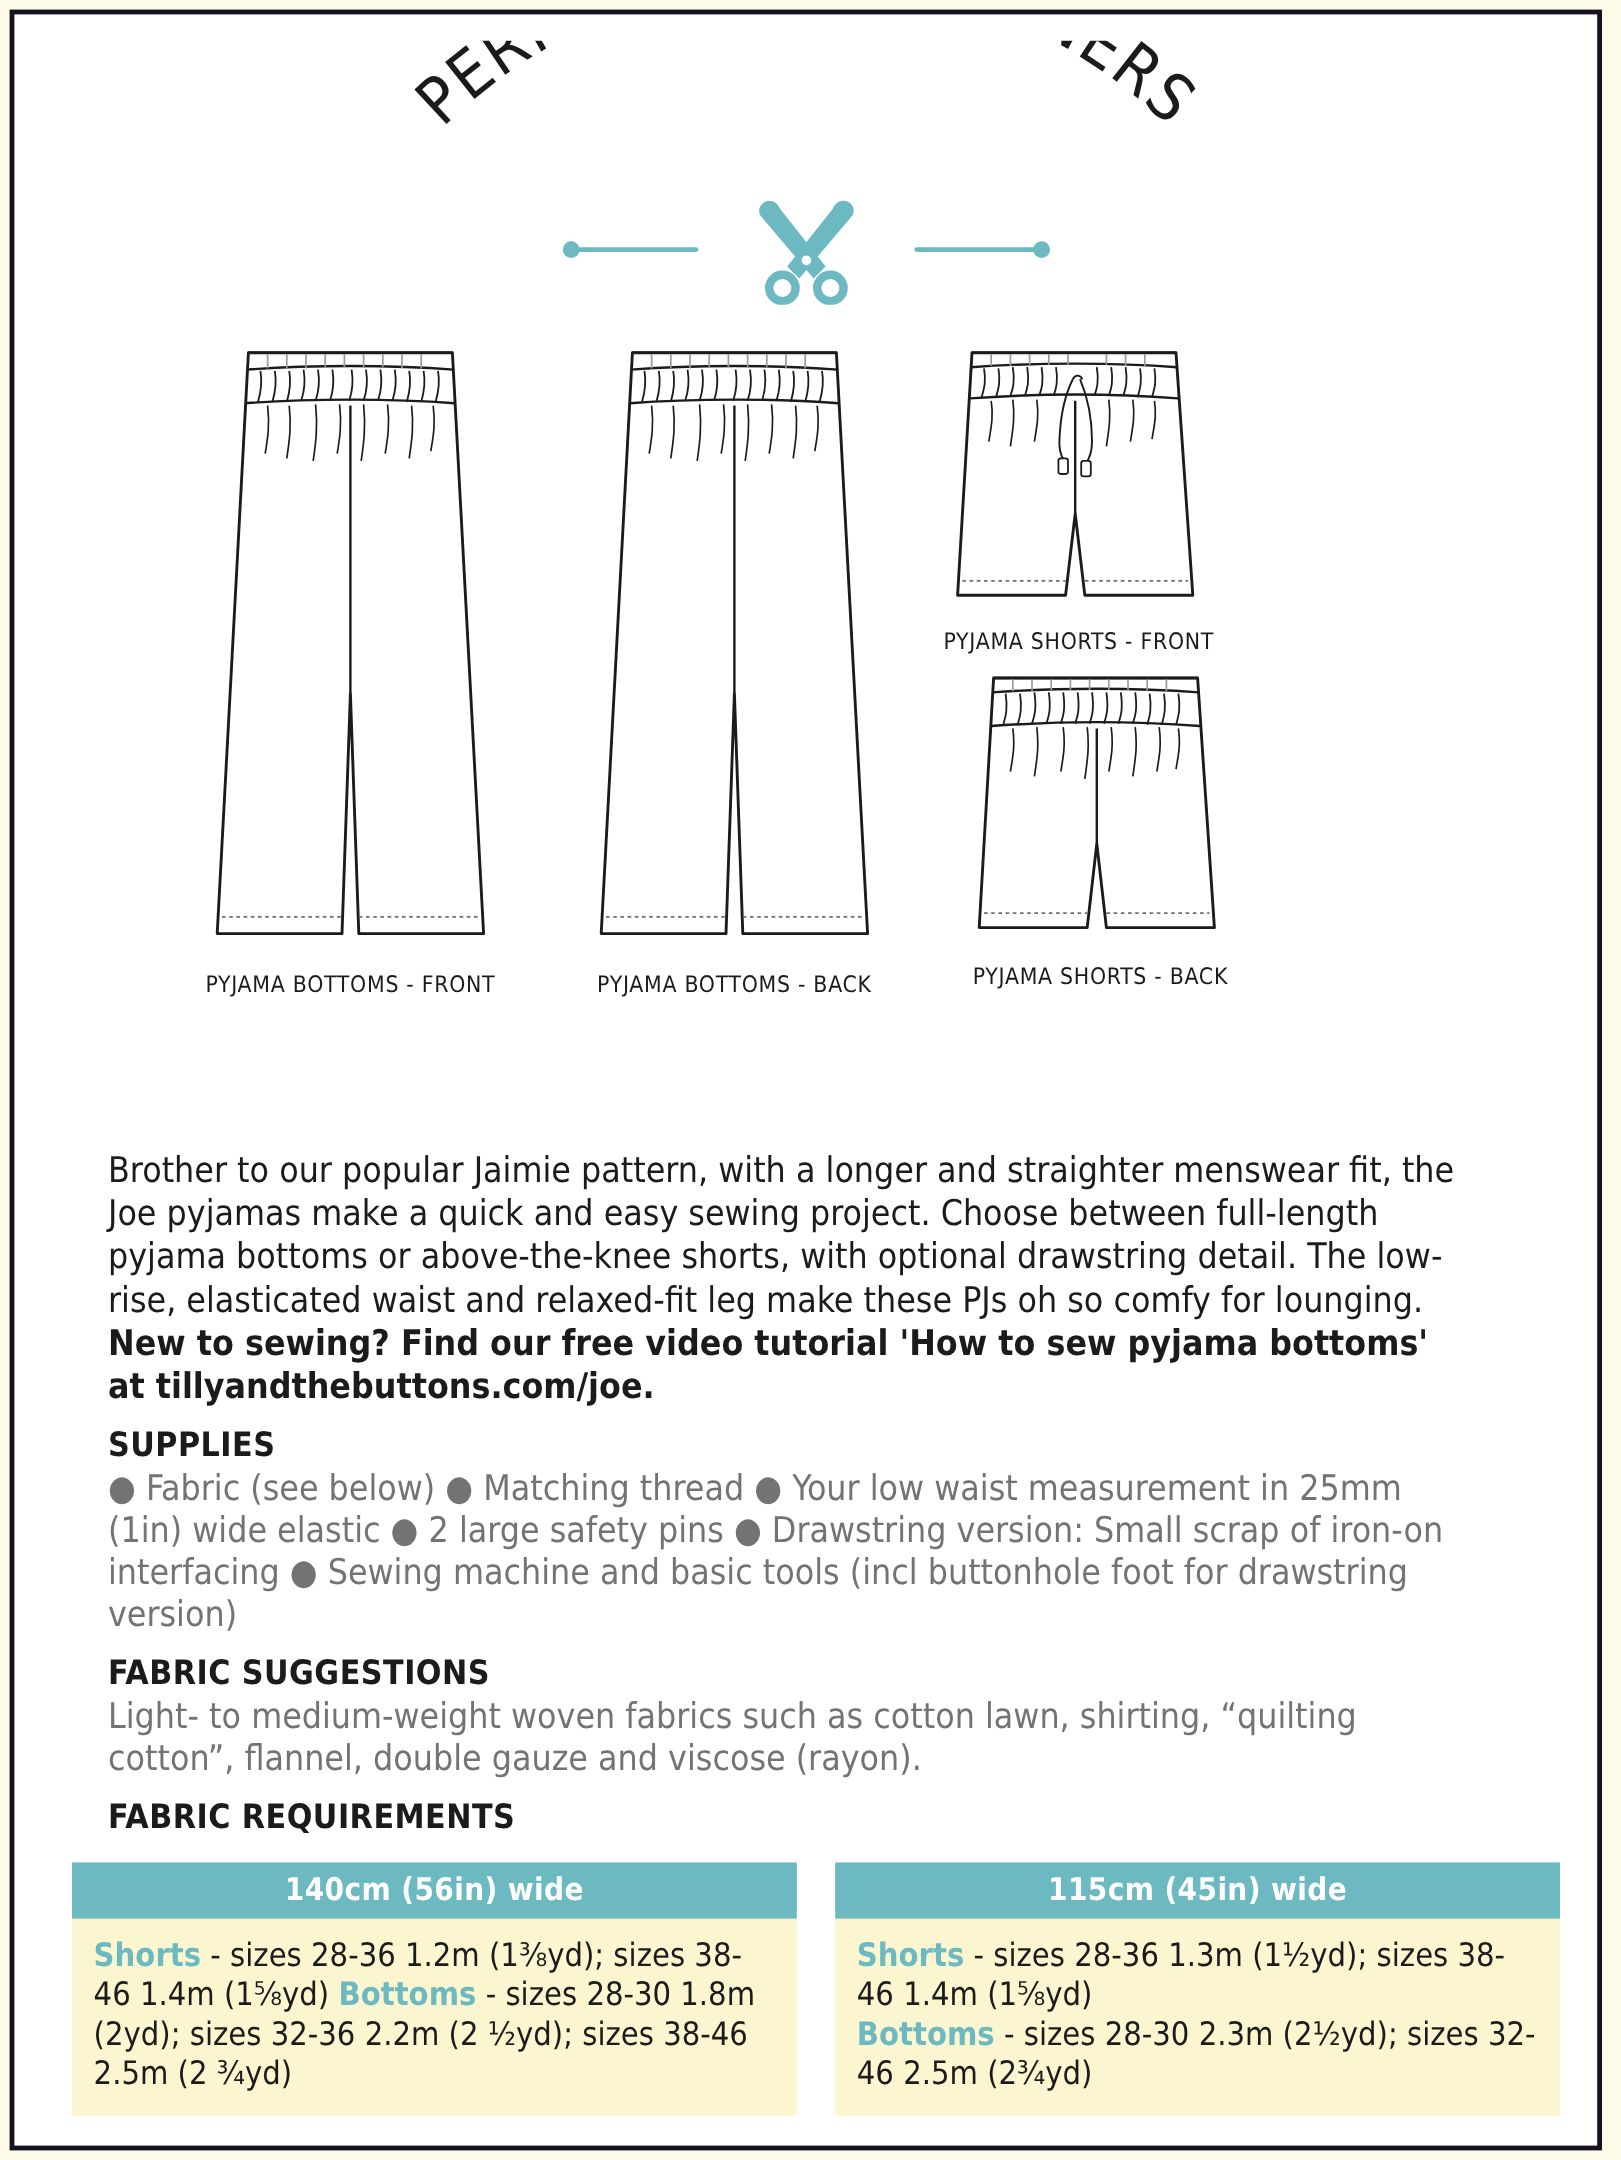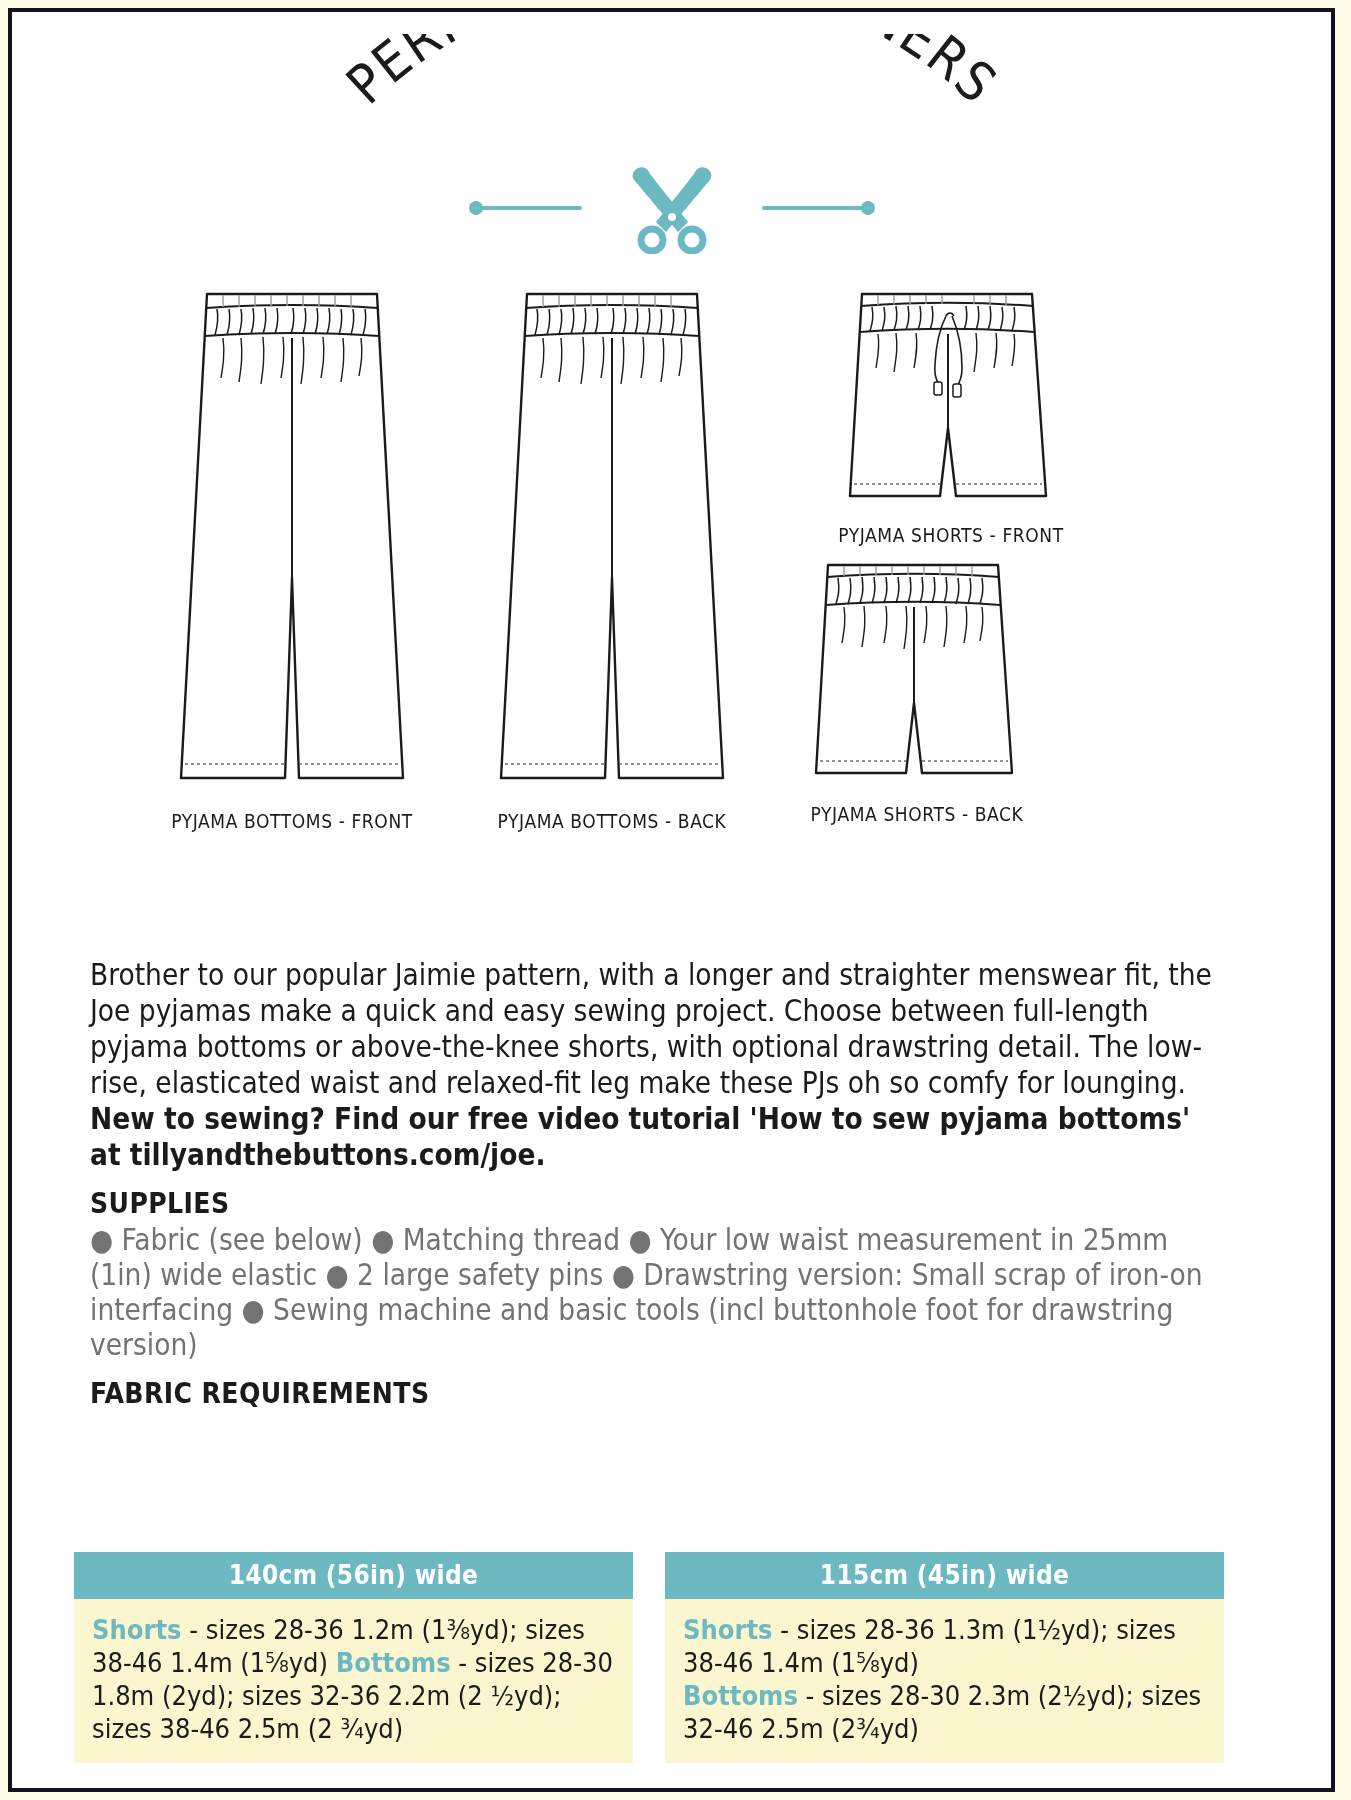--- a/index.html
+++ b/index.html
@@ -85,21 +85,21 @@
   .sec-body{
     font-family:"Liberation Sans Narrow","DejaVu Sans Condensed","Liberation Sans",sans-serif;
     font-size:29.5px;
     line-height:35px;
     color:#737373;
     margin:0;
   }
 
   
   .tables{
-    position:absolute;left:62px;top:1540px;width:1150px;
+    position:absolute;left:48px;top:1540px;width:1240px;
     display:flex;gap:32px;
   }
   .tbl{flex:1;}
   .tbl-head{
     background:#6cb9c2;
     color:#ffffff;
     text-align:center;
     font-family:"Liberation Sans Narrow","DejaVu Sans Condensed","Liberation Sans",sans-serif;
     font-size:26px;
     font-weight:bold;
@@ -272,21 +272,21 @@
         <path d="M 125,60 L 125,300" fill="none" stroke="#1b1b1b" stroke-width="2"></path>
 
         <g fill="none" stroke="#6f6f6f" stroke-width="1.4" stroke-dasharray="3 3">
           <path d="M 18,486 L 118,486"></path>
           <path d="M 132,486 L 232,486"></path>
         </g>
       </svg>
       <div class="fig-caption" style="left:-15px;top:532px;width:280px;">PYJAMA BOTTOMS - FRONT</div>
     </div>
 
-    <div class="fig" style="left:824px;top:14px;">
+    <div class="fig" style="left:772px;top:14px;">
       <svg width="230" height="232" viewBox="0 0 230 232">
         <g fill="#ffffff" stroke="#1b1b1b" stroke-width="2.4" stroke-linejoin="round">
           <path d="M 26,16 L 196,16 L 210,218 L 120,218 L 112,150 L 104,218 L 14,218 Z"></path>
         </g>
         <g fill="none" stroke="#1b1b1b" stroke-width="2">
           <path d="M 26,16 L 196,16"></path>
           <path d="M 25,28 C 80,24 145,24 197,28"></path>
           <path d="M 24,54 C 80,50 145,50 198,54"></path>
         </g>
         <g stroke="#9a9a9a" stroke-width="1.4">
@@ -396,20 +396,24 @@
   </div>
 
   <div class="content">
     <p class="intro"><span>Brother to our popular Jaimie pattern, with a longer and straighter menswear fit, the Joe pyjamas make a quick and easy sewing project. Choose between full-length pyjama bottoms or above-the-knee shorts, with optional drawstring detail. The low-rise, elasticated waist and relaxed-fit leg make these PJs oh so comfy for lounging. </span><b>New to sewing? Find our free video tutorial 'How to sew pyjama bottoms' at tillyandthebuttons.com/joe.</b></p>
 
     <div class="sec">
       <h2 class="sec-title">SUPPLIES</h2>
       <p class="sec-body">● Fabric (see below) ● Matching thread ● Your low waist measurement in 25mm (1in) wide elastic ● 2 large safety pins ● Drawstring version: Small scrap of iron-on interfacing ● Sewing machine and basic tools (incl buttonhole foot for drawstring version)</p>
     </div>
 
+    <div class="sec">
+      <h2 class="sec-title">FABRIC SUGGESTIONS</h2>
+      <p class="sec-body">Light- to medium-weight woven fabrics such as cotton lawn, shirting, “quilting cotton”, flannel, double gauze and viscose (rayon).</p>
+    </div>
 
     <div class="sec">
       <h2 class="sec-title">FABRIC REQUIREMENTS</h2>
     </div>
   </div>
 
   <div class="tables">
 
     <div class="tbl">
       <div class="tbl-head">140cm (56in) wide</div>

